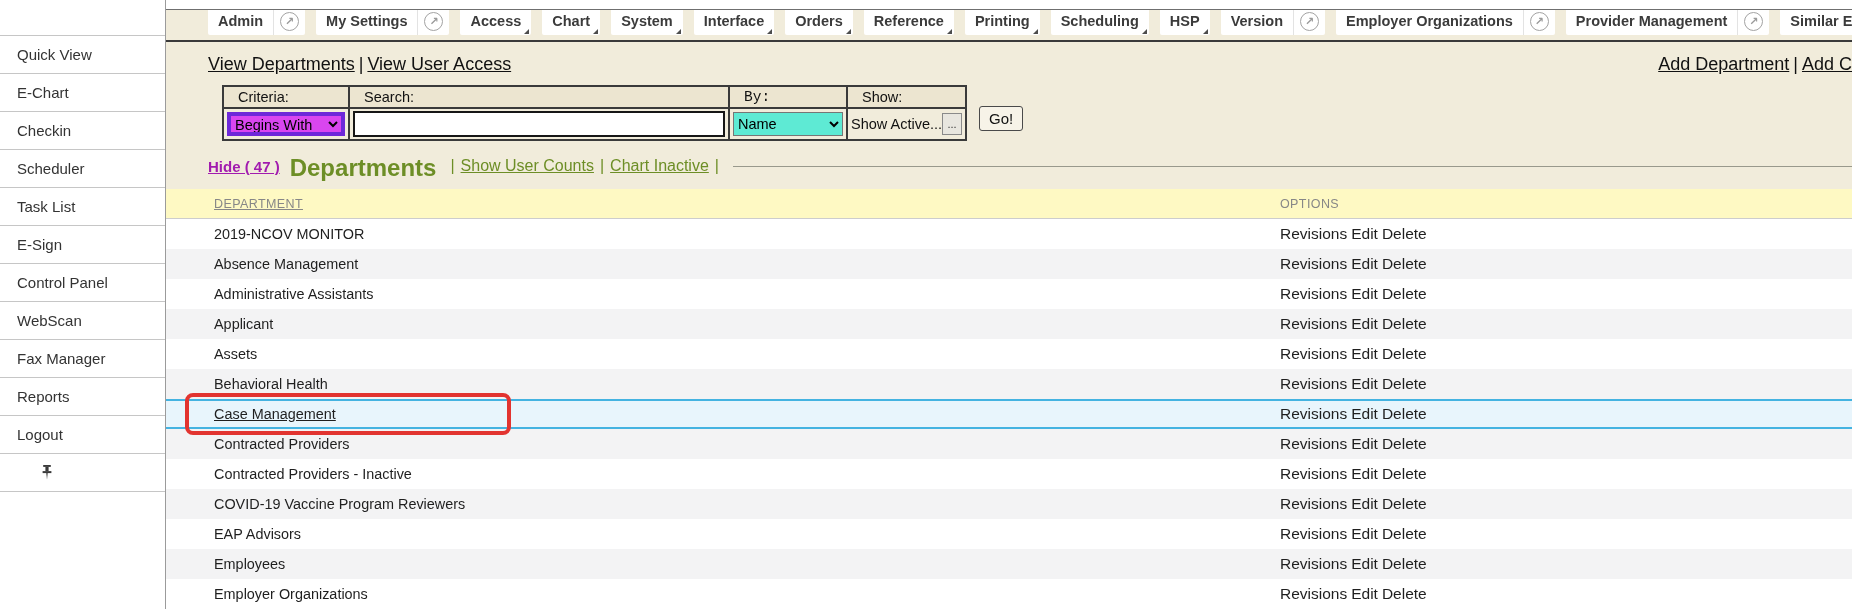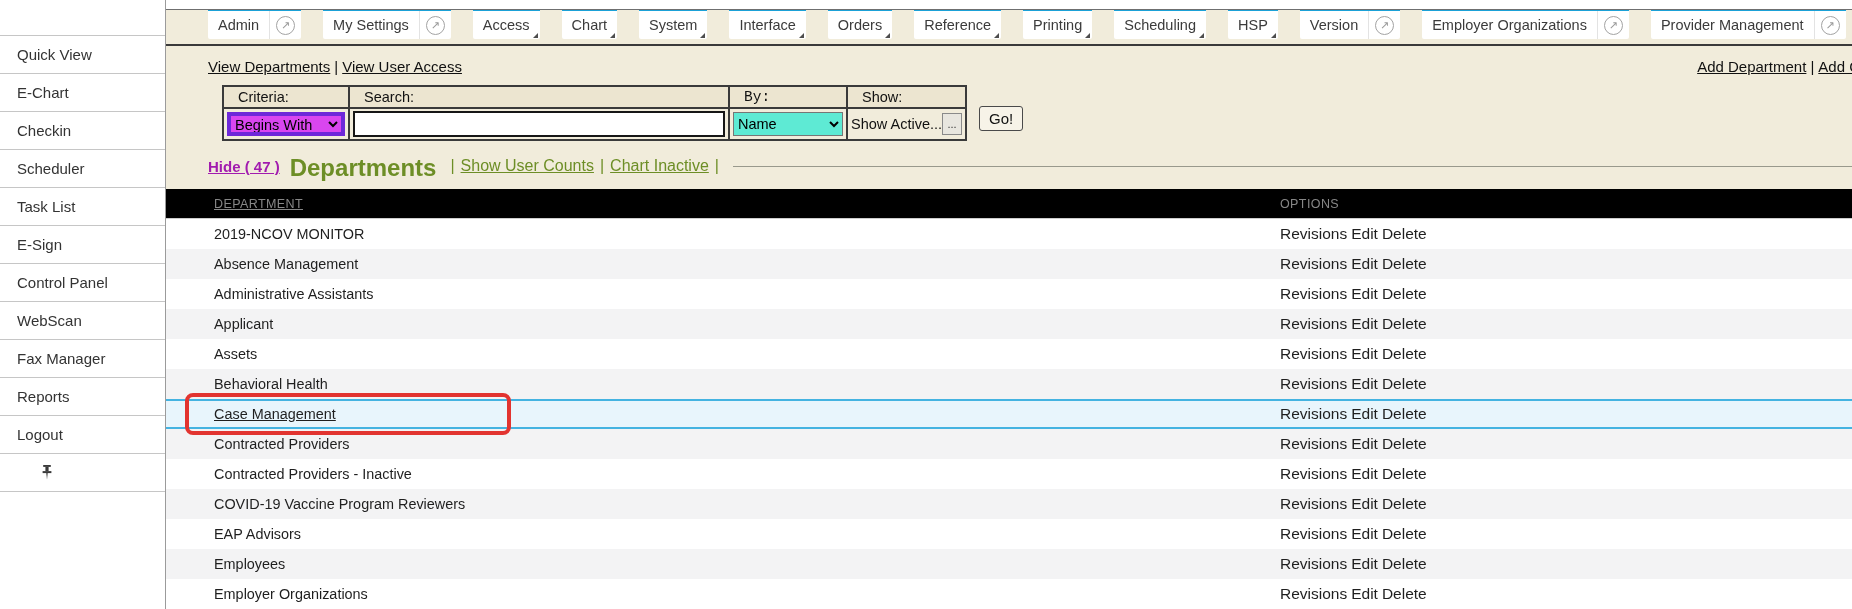--- a/index.html
+++ b/index.html
@@ -13,39 +13,39 @@
   .sidebar-item { height:38px; display:flex; align-items:center; padding-left:17px;
                   font-size:15px; color:#333; border-bottom:1px solid #c6c6c6; cursor:pointer; }
   .pin-row { height:38px; display:flex; align-items:center; padding-left:40px; border-bottom:1px solid #c6c6c6; cursor:pointer; }
 
   
   .main { flex:1; display:flex; flex-direction:column; min-width:0; }
 
   
   .tabstrip { position:relative; margin-top:9px; height:51px; background:#f1ecdb;
               border-top:1px solid #6f6f6f; border-bottom:2px solid #3a3a3a;
-              display:flex; align-items:flex-end; padding:0 0 5px 42px; gap:22px;
-              white-space:nowrap; overflow:hidden; }
+              display:flex; align-items:flex-end; padding:0 0 5px 42px; gap:11px;
+              white-space:nowrap; overflow:hidden;font-weight:bold; }
   .tab { display:inline-flex; flex-direction:column; flex:0 0 auto; cursor:pointer; }
   .tab-bar { height:8px; background:#1ba1d7; border-radius:5px 5px 0 0; }
   .tab-body { position:relative; background:#fff; height:28px; display:flex; align-items:stretch;
               border-radius:0 0 2px 2px; }
   .tab-label { display:flex; align-items:center; padding:0 10px; font-size:14.5px; color:#3b3b3b; }
   .tab-popout { display:flex; align-items:center; justify-content:center; width:32px;
                 border-left:1px solid #e3e3e3; cursor:pointer; }
   .popout-circle { width:19px; height:19px; border:1.5px solid #a3a3a3; border-radius:50%;
                    color:#9a9a9a; font-size:11px; line-height:16px; display:flex;
                    align-items:center; justify-content:center; }
   .tab-corner { position:absolute; right:2px; bottom:1px; width:0; height:0;
                 border-left:5px solid transparent; border-bottom:5px solid #4d4d4d; }
 
   
   .band { background:#f1ecdb; padding-top:12px; }
   .links-row { display:flex; justify-content:space-between; align-items:flex-end;
-               padding:0 0 10px 42px; font-size:15px; }
+               padding:0 8px 10px 42px; font-size:18px; }
   .links-left, .links-right { white-space:nowrap; }
   .links-right { margin-right:-8px; }
   a.plain-link { color:#111; text-decoration:underline; cursor:pointer; }
   .pipe { color:#111; margin:0 4px; }
 
   .criteria-row { display:flex; align-items:flex-start; padding-left:56px; }
   table.criteria { border-collapse:separate; border-spacing:0; border:1px solid #3a3a3a; }
   table.criteria th, table.criteria td { border:1px solid #3a3a3a; }
   table.criteria th { background:#ece5d0; font-weight:normal; text-align:left; font-size:14.5px;
                       color:#111; padding:2px 14px; }
@@ -67,21 +67,21 @@
 
   .section-heading { display:flex; align-items:center; padding:9px 0 7px 42px; }
   .hide-link { color:#a21caf; font-weight:bold; font-size:15px; text-decoration:underline; cursor:pointer; }
   .section-title { color:#6d8e26; font-weight:bold; font-size:24px; margin:4px 8px 0 10px; }
   .green-pipe { color:#6d8e26; font-size:16px; margin:0 6px; }
   .green-link { color:#6d8e26; font-size:16px; text-decoration:underline; cursor:pointer; }
   .dash-line { flex:1; height:1px; background:#99998c; margin-left:8px; }
 
   
   .grid { flex:1; background:#fff; }
-  .grid-header { height:30px; display:flex; align-items:center; background:#000000;
+  .grid-header { height:30px; display:flex; align-items:center; background:#fef9c3;
                  border-bottom:1px solid #cdcdcd; color:#878787; font-size:12.5px; letter-spacing:.4px; }
   .cell-dept { width:1114px; flex:0 0 1114px; padding-left:48px; }
   .hdr-dept { text-decoration:underline; cursor:pointer; }
   .grid-row { height:30px; display:flex; align-items:center; font-size:15.5px; color:#1f1f1f; background:#fff; }
   .grid-row.alt { background:#f3f3f4; }
   .grid-row.selected { background:#e8f5fc; border-top:2px solid #44b3e1; border-bottom:2px solid #44b3e1; }
   .dept-name { display:inline-block; transform:scaleX(0.93); transform-origin:0 50%; cursor:pointer; white-space:nowrap; }
   .grid-row.selected .dept-name { text-decoration:underline; }
   .row-actions { white-space:nowrap; }
   .action-link { cursor:pointer; margin-right:4px; }

